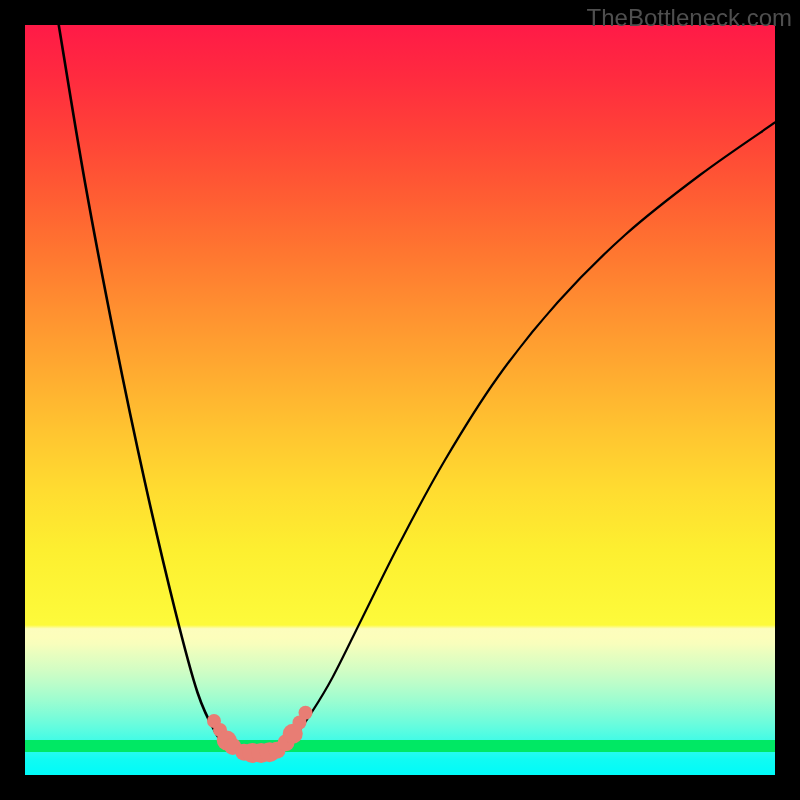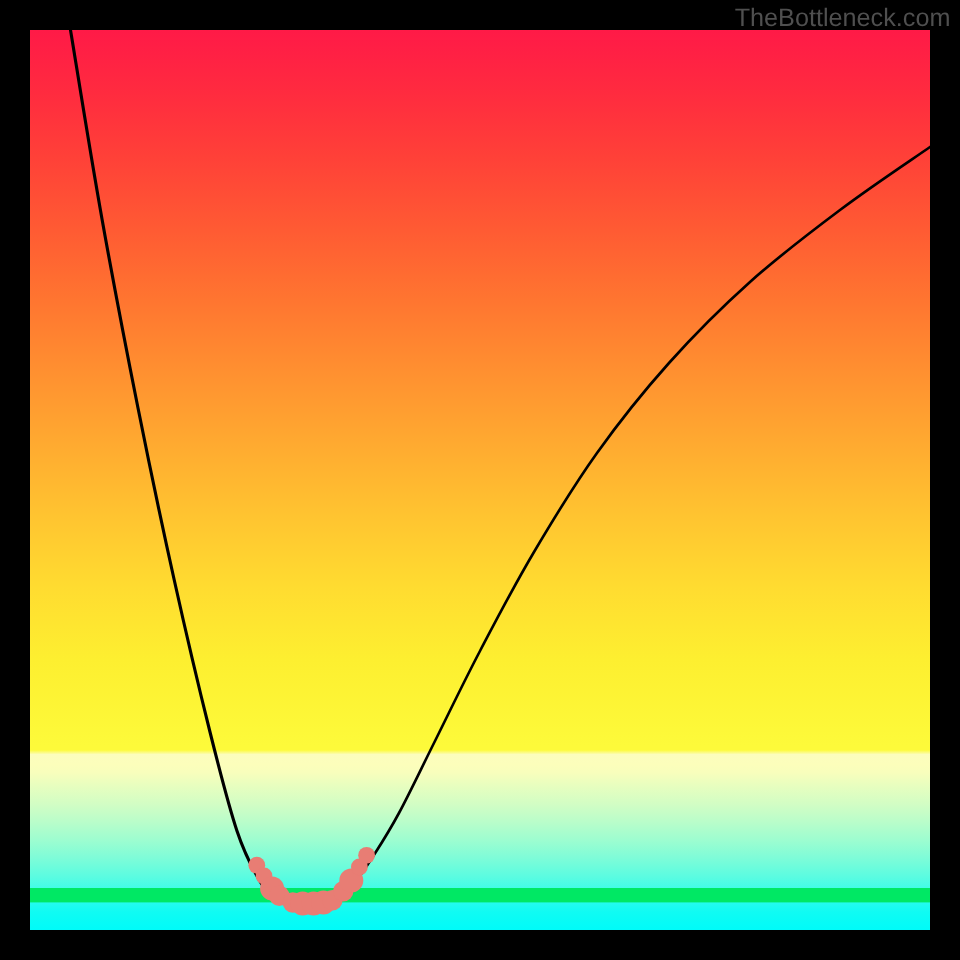--- a/index.html
+++ b/index.html
@@ -51,21 +51,21 @@
     width: 100%;
     top: 95.3%;
     height: 1.6%;
     background: #00e864;
   }
   .watermark {
     position: absolute;
     top: 4px;
     right: 8px;
     color: #4f4f4f;
-    font-size: 21px;
+    font-size: 24px;
     font-weight: 400;
     letter-spacing: 0px;
     z-index: 10;
   }
   svg.curve {
     position: absolute;
     left: 0;
     top: 0;
     width: 100%;
     height: 100%;

